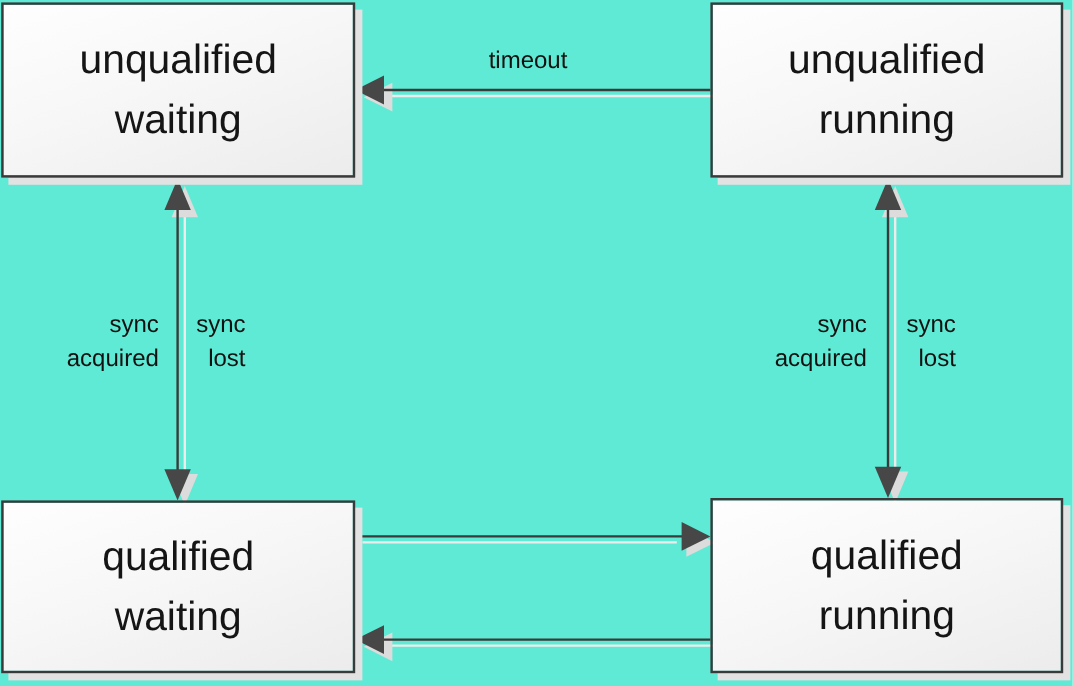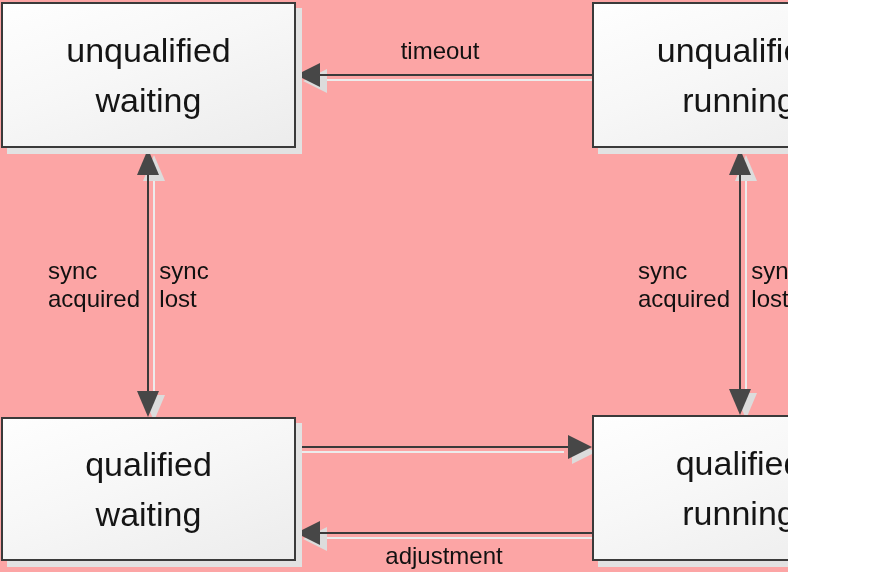--- a/index.html
+++ b/index.html
@@ -3,23 +3,23 @@
 <meta charset="utf-8">
 <style>
   html, body {
     margin: 0;
     padding: 0;
     background: #ffffff;
     font-family: "Liberation Sans", sans-serif;
   }
   .canvas {
     position: relative;
-    width: 788px;
+    width: 894px;
     height: 572px;
-    background: #fca5a5;
+    background: #5eead4;
     overflow: hidden;
     text-decoration: underline;
   }
   .connectors {
     position: absolute;
     left: 0;
     top: 0;
     width: 894px;
     height: 572px;
     pointer-events: none;
@@ -39,24 +39,24 @@
     color: #151515;
     white-space: pre-line;
   }
   .box-uw { left: 1px;   top: 2px;   width: 295px; height: 146px; }
   .box-ur { left: 592px; top: 2px;   width: 294px; height: 146px; }
   .box-qw { left: 1px;   top: 417px; width: 295px; height: 144px; }
   .box-qr { left: 592px; top: 415px; width: 294px; height: 146px; }
   .edge-label {
     position: absolute;
     transform: translate(-50%, -50%);
-    font-size: 24px;
+    font-size: 20px;
     line-height: 28px;
     color: #111111;
-    text-align: left;
+    text-align: right;
     white-space: pre-line;
   }
   .lbl-timeout        { left: 440px; top: 51px;  }
   .lbl-initialization { left: 442px; top: 423px; }
   .lbl-adjustment     { left: 444px; top: 556px; }
   .lbl-sync-acq-left  { left: 94px;  top: 285px; }
   .lbl-sync-lost-left { left: 184px; top: 285px; }
   .lbl-sync-acq-right { left: 684px; top: 285px; }
   .lbl-sync-lost-right{ left: 776px; top: 285px; }
 </style>
@@ -110,21 +110,20 @@
   <div class="state-box box-uw">unqualified
 waiting</div>
   <div class="state-box box-ur">unqualified
 running</div>
   <div class="state-box box-qw">qualified
 waiting</div>
   <div class="state-box box-qr">qualified
 running</div>
 
   <div class="edge-label lbl-timeout">timeout</div>
-  <div class="edge-label lbl-adjustment">adjustment</div>
   <div class="edge-label lbl-sync-acq-left">sync
 acquired</div>
   <div class="edge-label lbl-sync-lost-left">sync
 lost</div>
   <div class="edge-label lbl-sync-acq-right">sync
 acquired</div>
   <div class="edge-label lbl-sync-lost-right">sync
 lost</div>
 
 </div>

